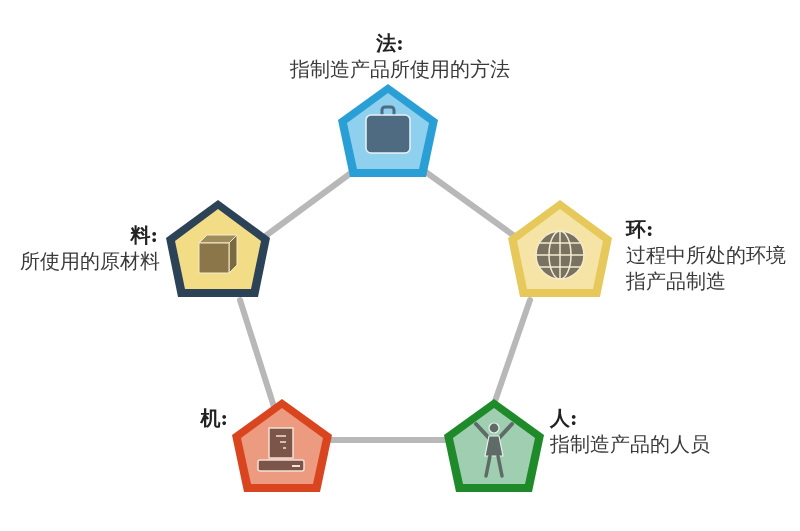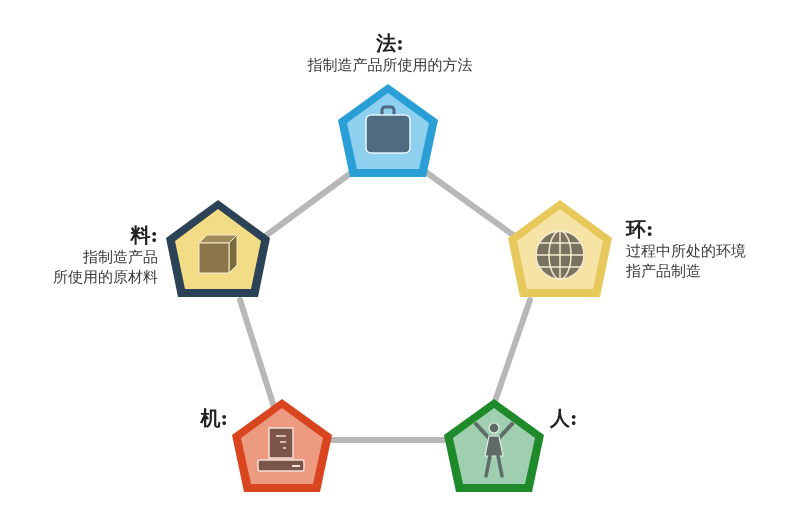--- a/index.html
+++ b/index.html
@@ -2,21 +2,21 @@
 <html><head>
 <meta charset="utf-8">
 <style>
   html, body { margin:0; padding:0; background:#ffffff; }
   body { width:800px; height:531px; position:relative; overflow:hidden;
          font-family:"DejaVu Sans","Liberation Sans",sans-serif; }
   svg.diagram { position:absolute; left:0; top:0; width:800px; height:531px; }
   .label { position:absolute; color:#333333; line-height:1.3; white-space:nowrap; }
   .label .title { font-family:"DejaVu Serif","Liberation Serif",serif; font-weight:bold;
                   font-size:20px; color:#222222; display:block; }
-  .label .desc { font-size:15px; color:#3a3a3a; display:block; }
+  .label .desc { font-size:20px; color:#3a3a3a; display:block; }
   .right { text-align:right; }
   .center { text-align:center; }
 </style>
 </head>
 <body>
 
 <svg class="diagram" viewBox="0 0 800 531" xmlns="http://www.w3.org/2000/svg">
 
   <g stroke="#b8b8b8" stroke-width="6" fill="none" stroke-linecap="round">
     <line x1="355" y1="170" x2="260" y2="240"></line>
@@ -83,29 +83,29 @@
   </g>
 </svg>
 
 <div class="label center" style="left:290px; top:30px; width:200px;">
   <span class="title">法:</span>
   <span class="desc">指制造产品所使用的方法</span>
 </div>
 
 <div class="label right" style="left:20px; top:222px; width:138px;">
   <span class="title">料:</span>
-  <span class="desc">指制造产品</span>
   <span class="desc">所使用的原材料</span>
 </div>
 
 <div class="label" style="left:626px; top:216px;">
   <span class="title">环:</span>
   <span class="desc">过程中所处的环境</span>
   <span class="desc">指产品制造</span>
 </div>
 
 <div class="label right" style="left:20px; top:405px; width:208px;">
   <span class="title">机:</span>
 </div>
 
 <div class="label" style="left:550px; top:405px;">
   <span class="title">人:</span>
+  <span class="desc">指制造产品的人员</span>
 </div>
 
 </body></html>

